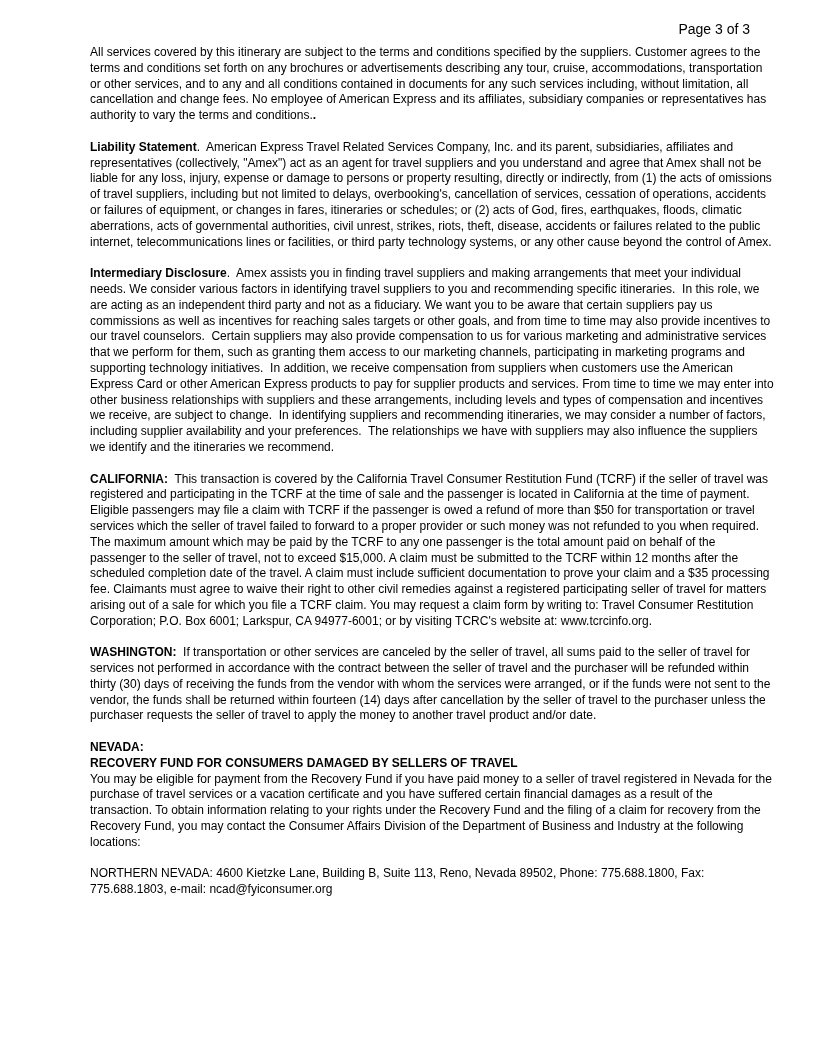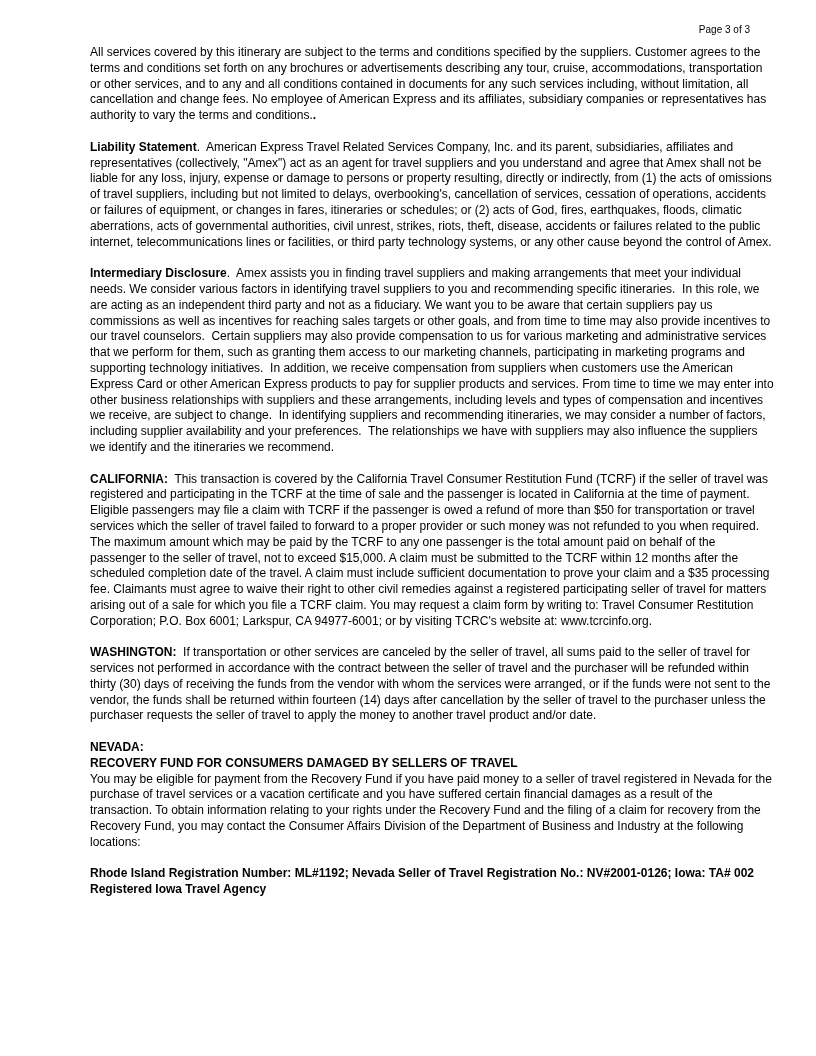--- a/index.html
+++ b/index.html
@@ -14,21 +14,21 @@
   }
   .page {
     position: absolute;
     inset: 0;
     background: #ffffff;
   }
   .page-header {
     position: absolute;
     top: 23px;
     right: 66px;
-    font-size: 10px;
+    font-size: 14px;
     line-height: 13px;
     text-align: right;
   }
   .content {
     position: absolute;
     top: 45px;
     left: 66px;
     width: 684px;
     font-size: 12px;
     line-height: 15.8px;
@@ -50,15 +50,15 @@
   <div class="page-header">
     <span>Page 3 of 3</span>
   </div>
   <div class="content">
       <p class="para"><span>All services covered by this itinerary are subject to the terms and conditions specified by the suppliers. Customer agrees to the terms and conditions set forth on any brochures or advertisements describing any tour, cruise, accommodations, transportation or other services, and to any and all conditions contained in documents for any such services including, without limitation, all cancellation and change fees. No employee of American Express and its affiliates, subsidiary companies or representatives has authority to vary the terms and conditions.</span><span class="b">.</span></p>
       <p class="para"><span class="b">Liability Statement</span><span>.  American Express Travel Related Services Company, Inc. and its parent, subsidiaries, affiliates and representatives (collectively, "Amex") act as an agent for travel suppliers and you understand and agree that Amex shall not be liable for any loss, injury, expense or damage to persons or property resulting, directly or indirectly, from (1) the acts of omissions of travel suppliers, including but not limited to delays, overbooking's, cancellation of services, cessation of operations, accidents or failures of equipment, or changes in fares, itineraries or schedules; or (2) acts of God, fires, earthquakes, floods, climatic aberrations, acts of governmental authorities, civil unrest, strikes, riots, theft, disease, accidents or failures related to the public internet, telecommunications lines or facilities, or third party technology systems, or any other cause beyond the control of Amex.</span></p>
       <p class="para"><span class="b">Intermediary Disclosure</span><span>.  Amex assists you in finding travel suppliers and making arrangements that meet your individual needs. We consider various factors in identifying travel suppliers to you and recommending specific itineraries.  In this role, we are acting as an independent third party and not as a fiduciary. We want you to be aware that certain suppliers pay us commissions as well as incentives for reaching sales targets or other goals, and from time to time may also provide incentives to our travel counselors.  Certain suppliers may also provide compensation to us for various marketing and administrative services that we perform for them, such as granting them access to our marketing channels, participating in marketing programs and supporting technology initiatives.  In addition, we receive compensation from suppliers when customers use the American Express Card or other American Express products to pay for supplier products and services. From time to time we may enter into other business relationships with suppliers and these arrangements, including levels and types of compensation and incentives we receive, are subject to change.  In identifying suppliers and recommending itineraries, we may consider a number of factors, including supplier availability and your preferences.  The relationships we have with suppliers may also influence the suppliers we identify and the itineraries we recommend.</span></p>
       <p class="para"><span class="b u">CALIFORNIA</span><span class="b">:</span><span>  This transaction is covered by the California Travel Consumer Restitution Fund (TCRF) if the seller of travel was registered and participating in the TCRF at the time of sale and the passenger is located in California at the time of payment. Eligible passengers may file a claim with TCRF if the passenger is owed a refund of more than $50 for transportation or travel services which the seller of travel failed to forward to a proper provider or such money was not refunded to you when required. The maximum amount which may be paid by the TCRF to any one passenger is the total amount paid on behalf of the passenger to the seller of travel, not to exceed $15,000. A claim must be submitted to the TCRF within 12 months after the scheduled completion date of the travel. A claim must include sufficient documentation to prove your claim and a $35 processing fee. Claimants must agree to waive their right to other civil remedies against a registered participating seller of travel for matters arising out of a sale for which you file a TCRF claim. You may request a claim form by writing to: Travel Consumer Restitution Corporation; P.O. Box 6001; Larkspur, CA 94977-6001; or by visiting TCRC's website at: www.tcrcinfo.org.</span></p>
       <p class="para"><span class="b u">WASHINGTON</span><span class="b">:</span><span>  If transportation or other services are canceled by the seller of travel, all sums paid to the seller of travel for services not performed in accordance with the contract between the seller of travel and the purchaser will be refunded within thirty (30) days of receiving the funds from the vendor with whom the services were arranged, or if the funds were not sent to the vendor, the funds shall be returned within fourteen (14) days after cancellation by the seller of travel to the purchaser unless the purchaser requests the seller of travel to apply the money to another travel product and/or date.</span></p>
       <p class="para"><span class="b u">NEVADA</span><span class="b">:</span><br><span class="b">RECOVERY FUND FOR CONSUMERS DAMAGED BY SELLERS OF TRAVEL</span><br><span>You may be eligible for payment from the Recovery Fund if you have paid money to a seller of travel registered in Nevada for the purchase of travel services or a vacation certificate and you have suffered certain financial damages as a result of the transaction. To obtain information relating to your rights under the Recovery Fund and the filing of a claim for recovery from the Recovery Fund, you may contact the Consumer Affairs Division of the Department of Business and Industry at the following locations:</span></p>
-      <p class="para"><span class="b">Rhode Island Registration Number: ML#1192; Nevada Seller of Travel Registration No.: NV#2001-0126; Iowa: TA# 002 Registered Iowa Travel Agency</span></p>
+      <p class="para"><span>NORTHERN NEVADA: 4600 Kietzke Lane, Building B, Suite 113, Reno, Nevada 89502, Phone: 775.688.1800, Fax: 775.688.1803, e-mail: ncad@fyiconsumer.org</span></p>
     </div>
 </div>
 
 </body></html>

